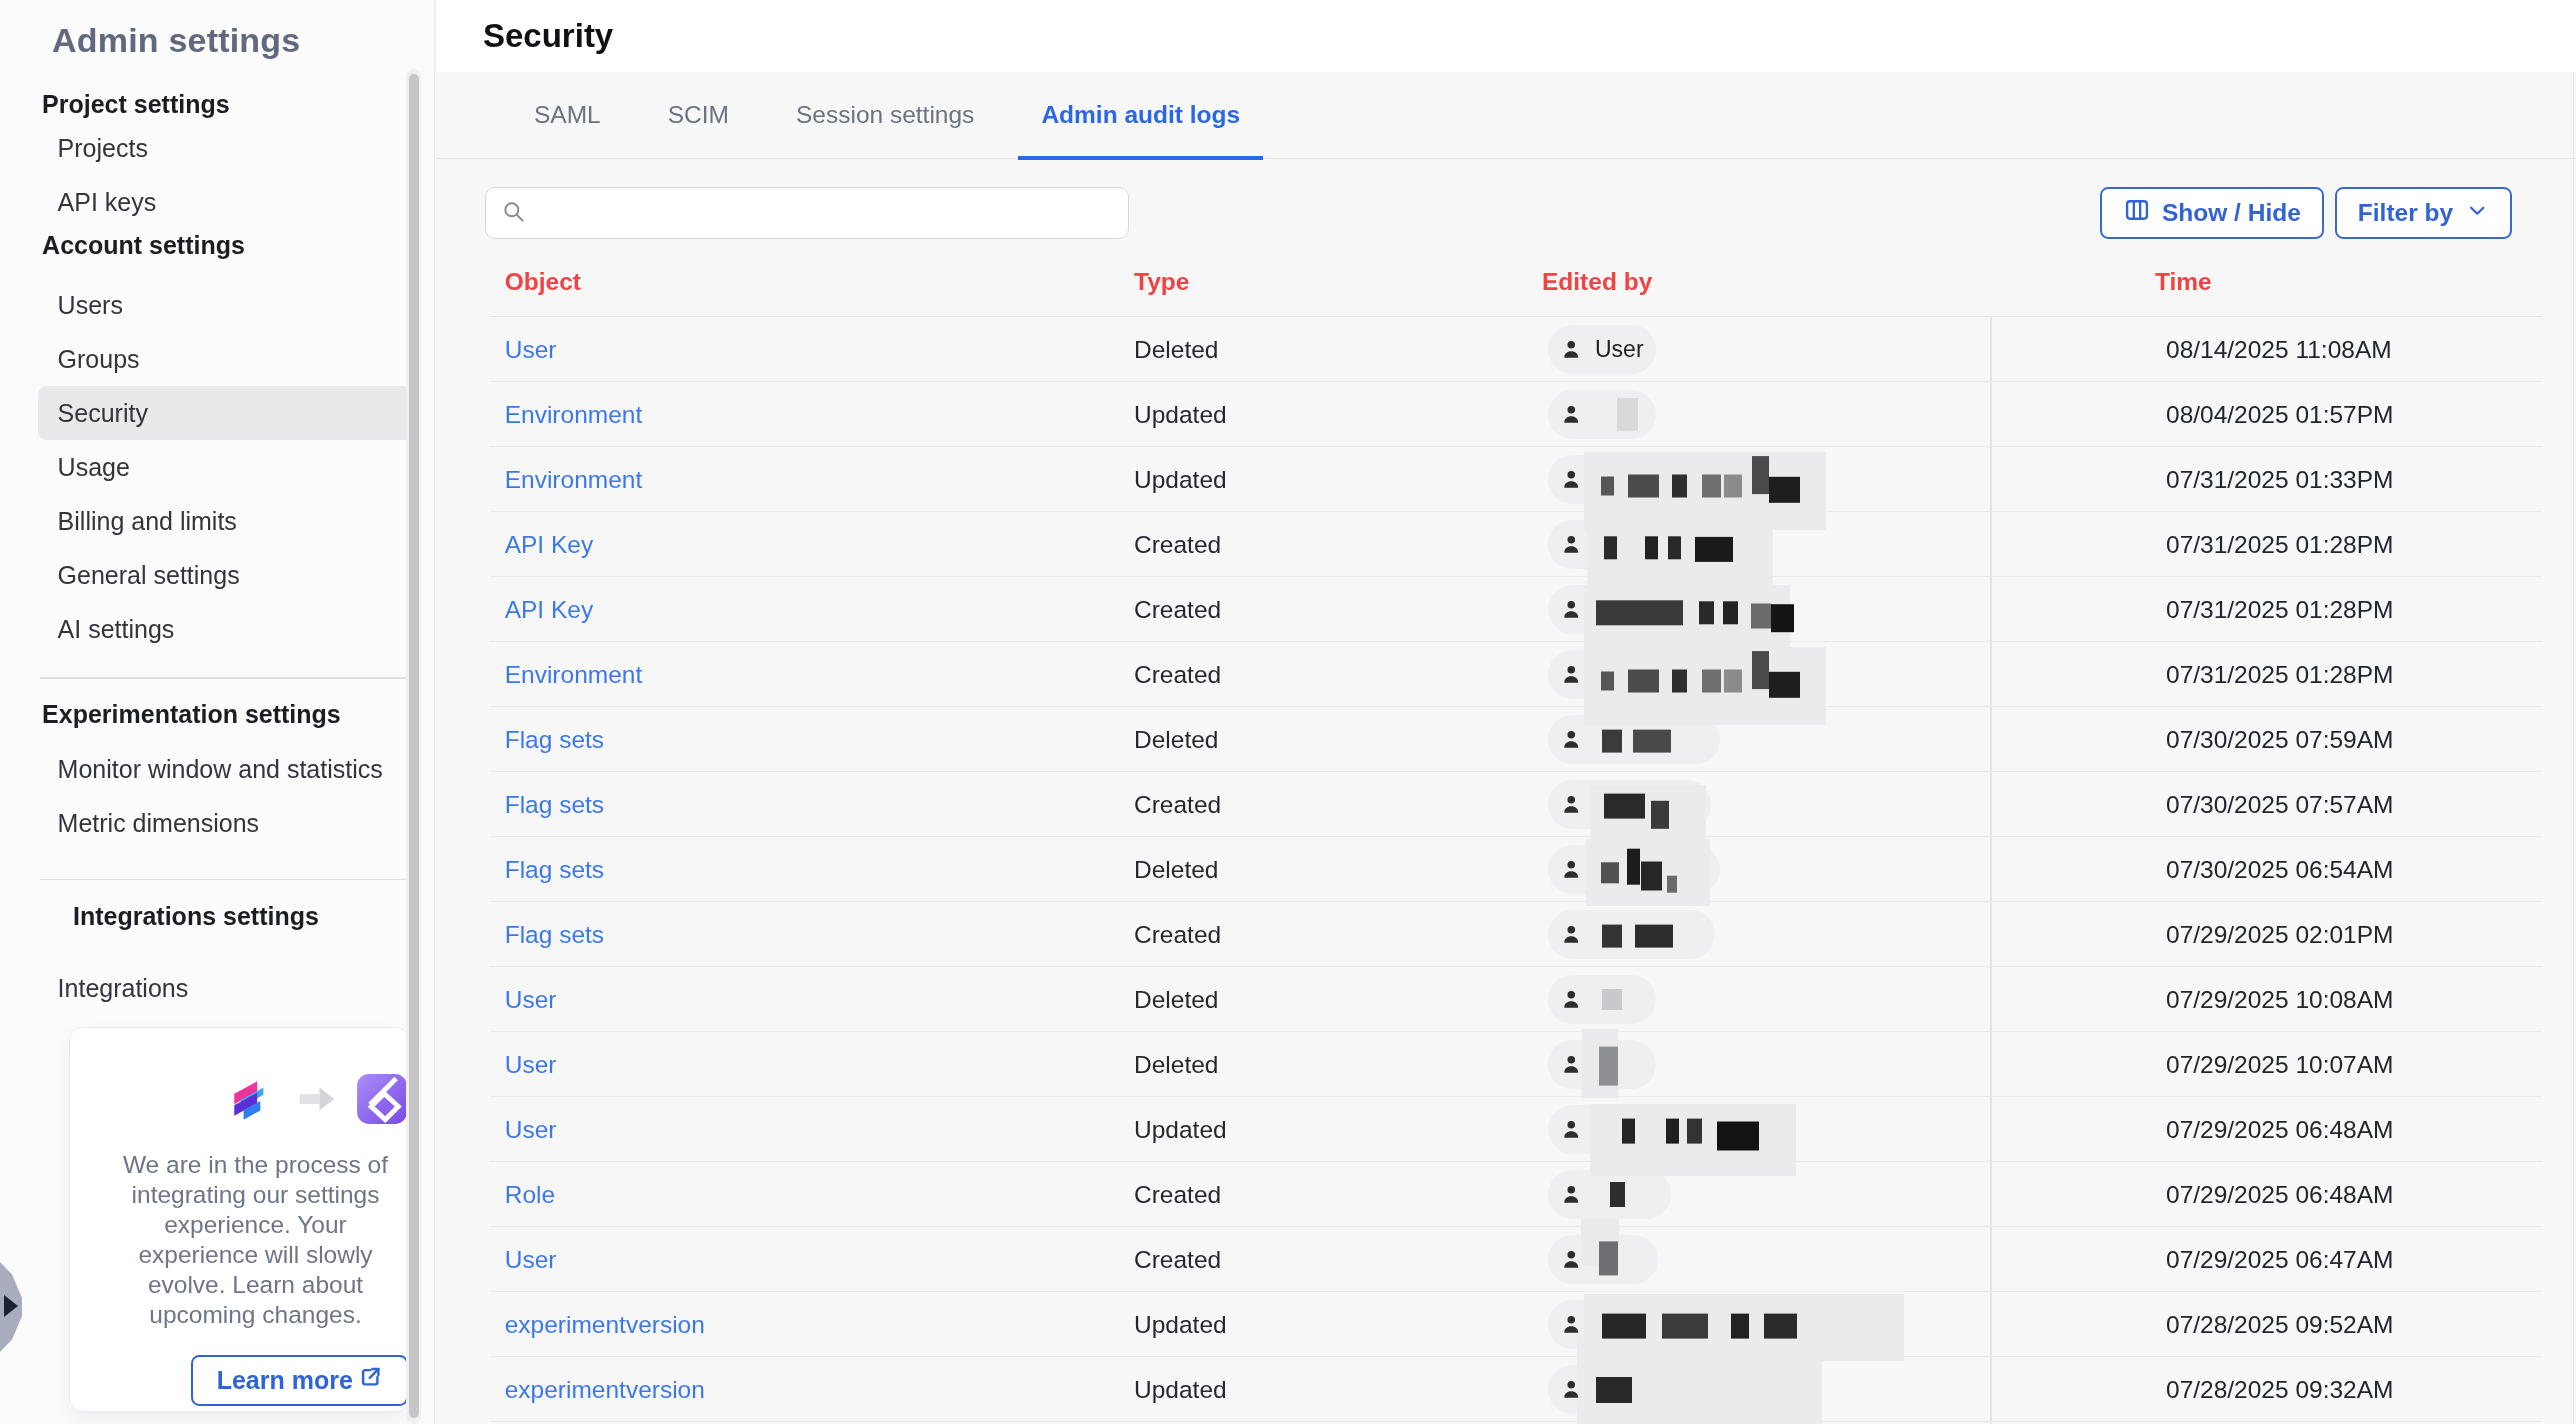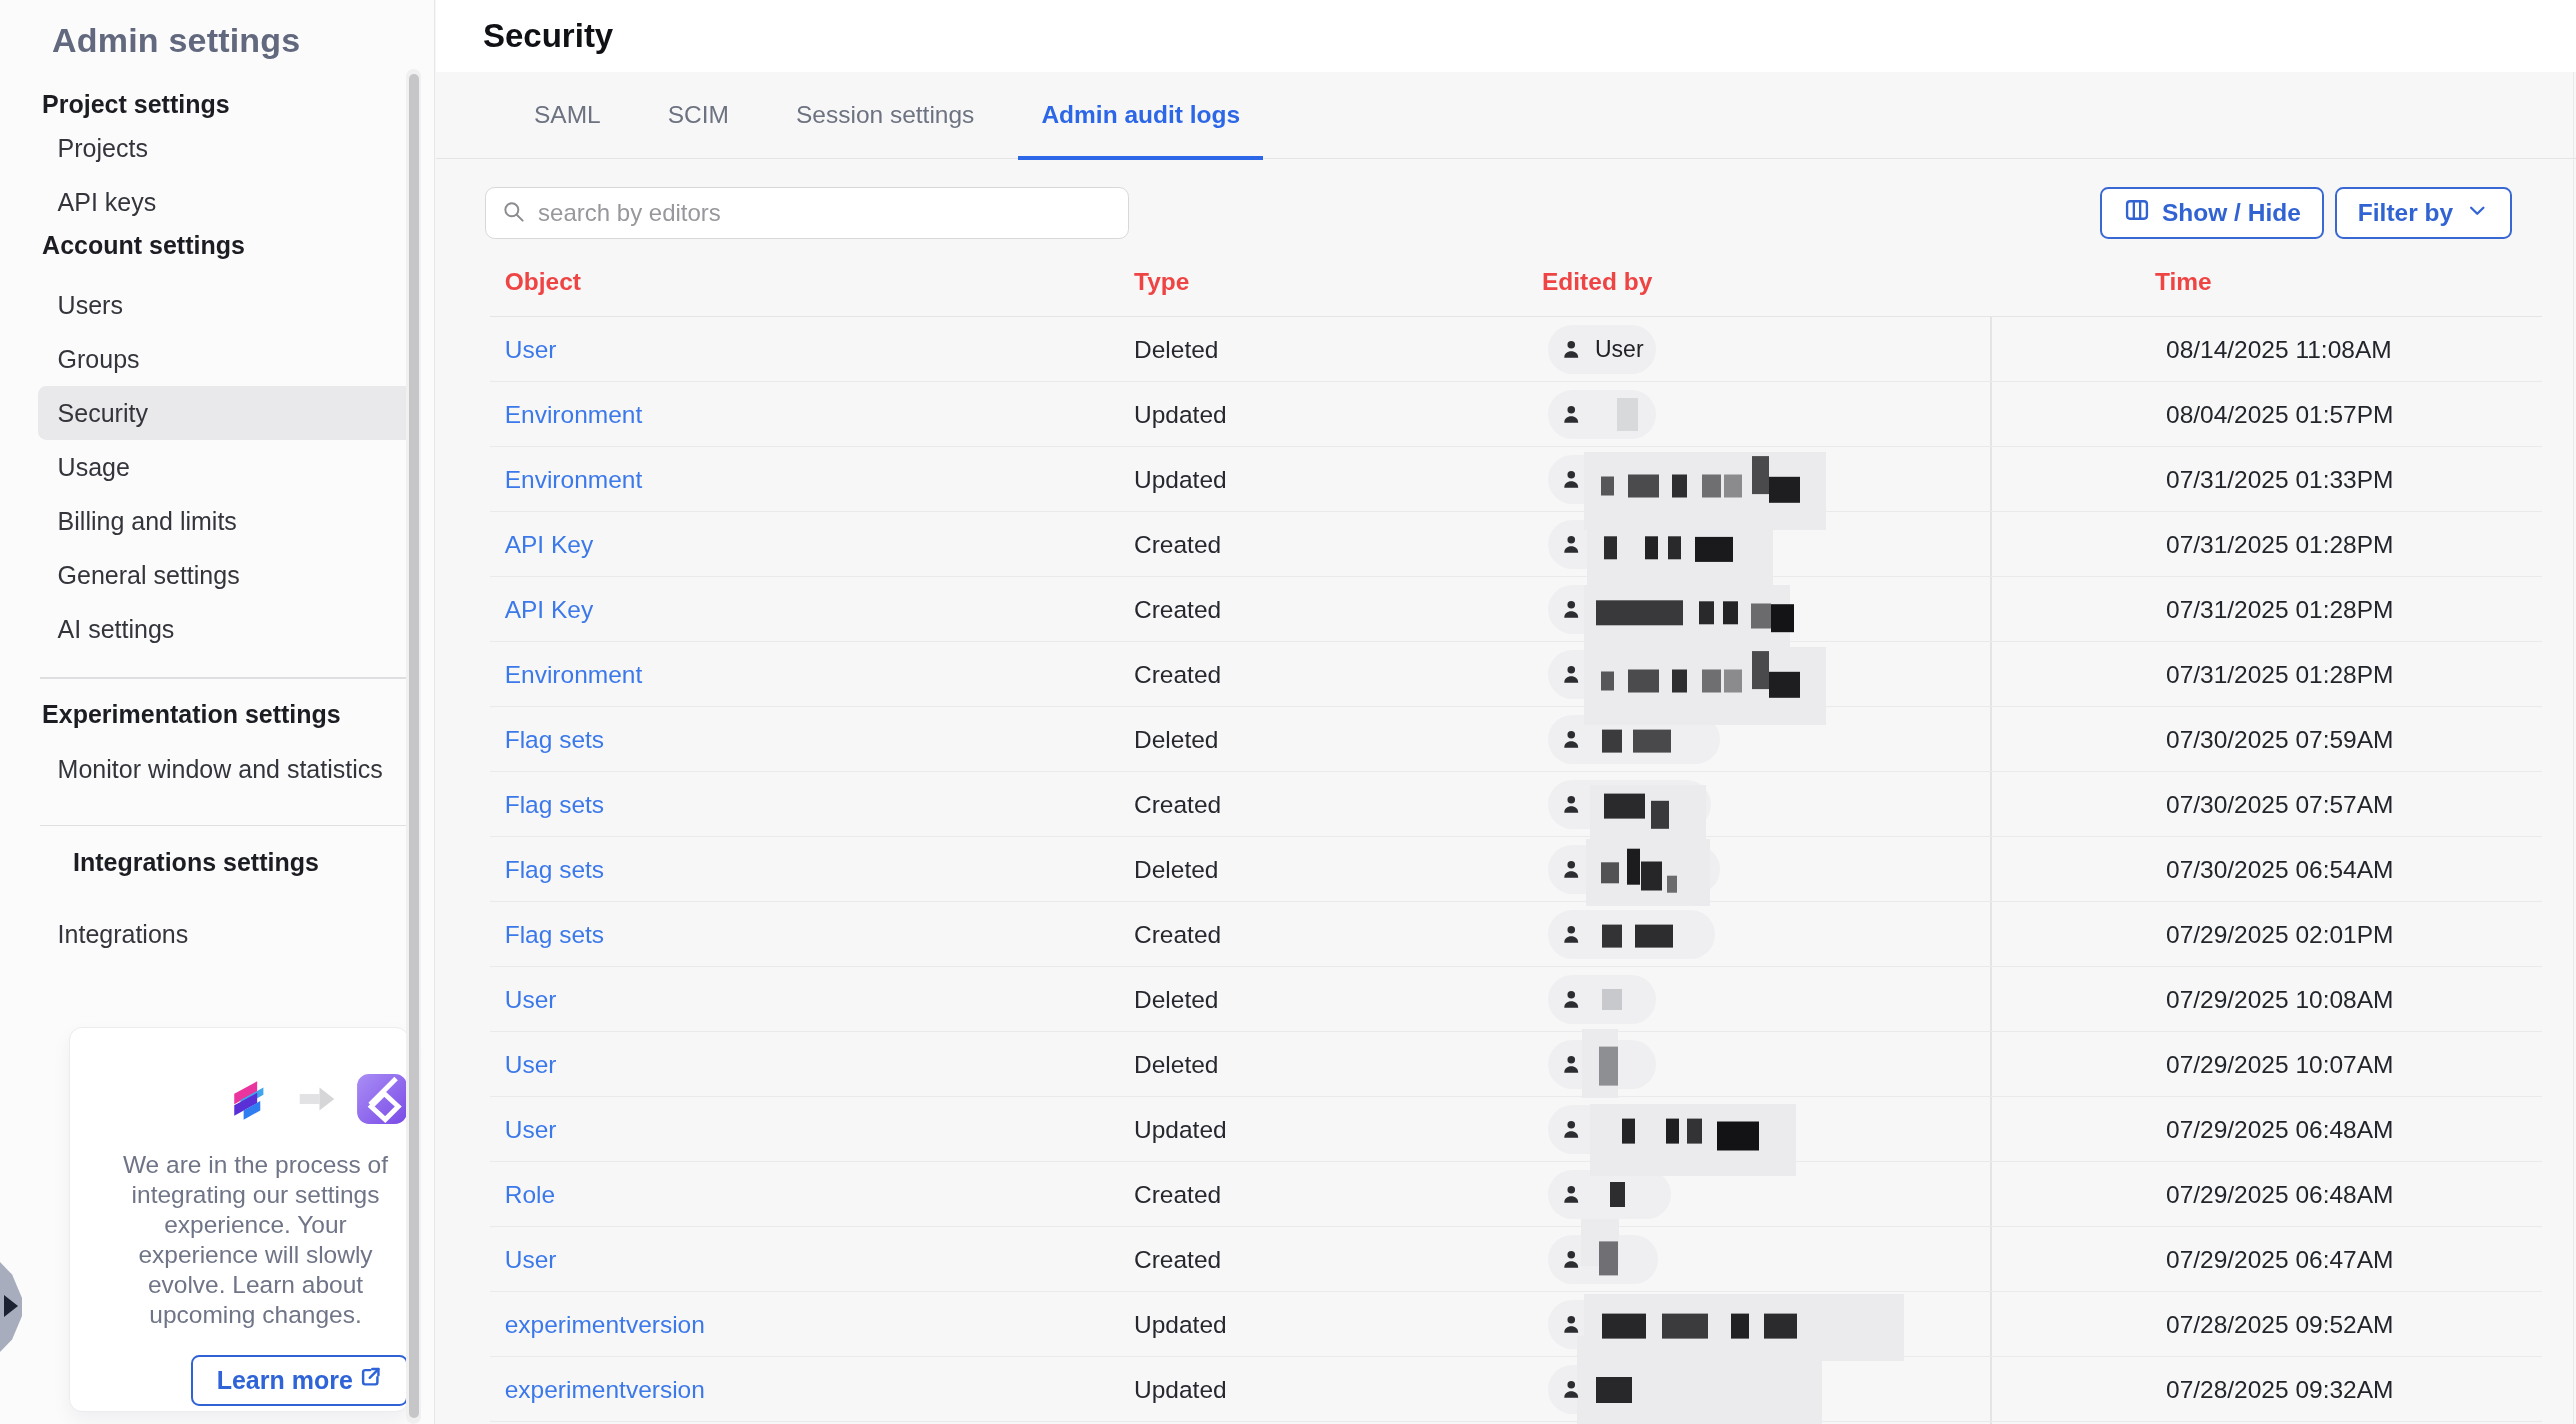--- a/index.html
+++ b/index.html
@@ -125,20 +125,21 @@
       <div class="sb-item">Users</div>
       <div class="sb-item">Groups</div>
       <div class="sb-item selected">Security</div>
       <div class="sb-item">Usage</div>
       <div class="sb-item">Billing and limits</div>
       <div class="sb-item">General settings</div>
       <div class="sb-item">AI settings</div>
       <div class="sb-divider"></div>
       <div class="sb-header mb14">Experimentation settings</div>
       <div class="sb-item">Monitor window and statistics</div>
+      <div class="sb-item">Metric dimensions</div>
       <div class="sb-divider m2"></div>
       <div class="sb-header mb34">Integrations settings</div>
       <div class="sb-item">Integrations</div>
     </nav>
 
   <div class="promo">
     <div class="promo-logos">
       <span>
         <svg width="52" height="52" viewBox="0 0 100 100">
           <polygon points="14,40 58,16 58,36 14,60" fill="#ea359e"></polygon>
@@ -201,21 +202,20 @@
       </div>
 
     <div class="toolbar">
       <div class="searchbox">
         <span>
           <svg width="26" height="26" viewBox="0 0 24 24" fill="none" stroke="#8b8b90" stroke-width="1.8" stroke-linecap="round">
             <circle cx="10" cy="10" r="6"></circle>
               <path d="M14.5 14.5 L20 20"></path>
           </svg>
         </span>
-        <input type="text" placeholder="search by editors" style="">
       </div>
       <div class="tb-buttons">
         <button class="btn">
           <span>
             <svg width="28" height="28" viewBox="0 0 24 24" fill="none" stroke="#3163d2" stroke-width="2">
               <rect x="3.5" y="4.5" width="17" height="15" rx="2.5"></rect>
               <path d="M9.3 4.5 V19.5"></path>
                 <path d="M14.7 4.5 V19.5"></path>
             </svg>
           </span>

